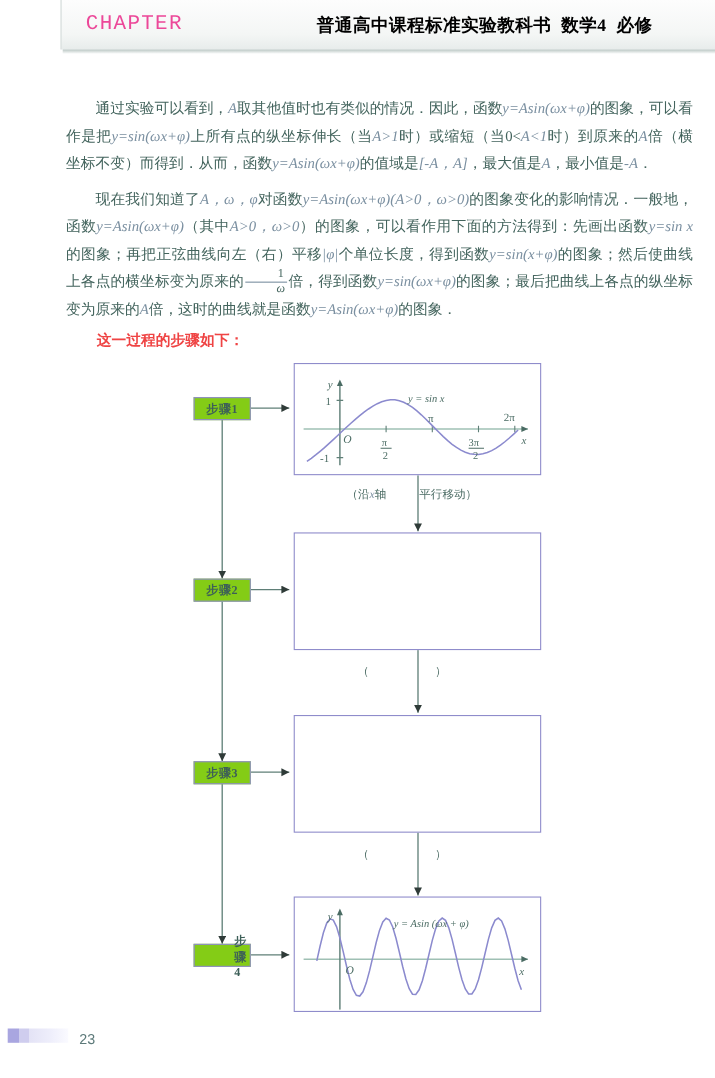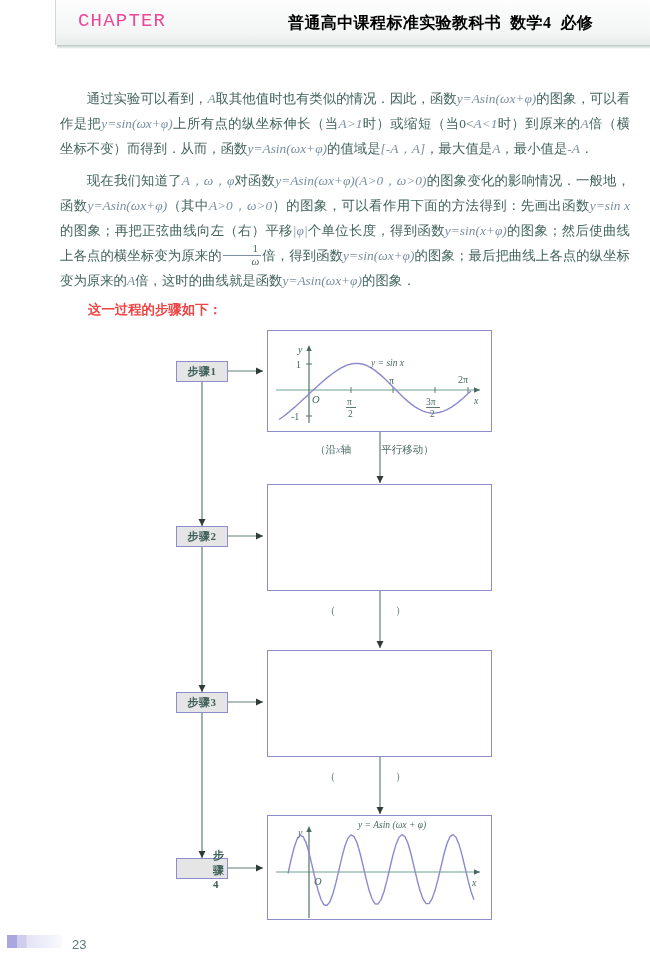--- a/index.html
+++ b/index.html
@@ -83,21 +83,21 @@
     font-weight: bold;
     color: #ef4444;
   }
 
   
   #flow { position: absolute; left: 0; top: 0; width: 650px; height: 980px; }
   .step-box {
     position: absolute;
     width: 52px; height: 21px;
     border: 1.3px solid #8f8ccb;
-    background: #e5e5e5;
+    background: #84cc16;
     box-sizing: border-box;
     font-size: 11px;
     font-weight: bold;
     color: #3d5f58;
     display: flex;
     align-items: center;
     justify-content: center;
     letter-spacing: 0.5px;
     z-index: 3;
   }
@@ -245,19 +245,19 @@
       <line x1="8" y1="56" x2="212" y2="56" stroke="#9fc0b4" stroke-width="1.3"></line>
       <path d="M212,56 L206,53.2 L206,58.8 z" fill="#4a6b63"></path>
       <line x1="41" y1="102" x2="41" y2="14" stroke="#5f7f77" stroke-width="1.3"></line>
       <path d="M41,10 L38.3,16 L43.7,16 z" fill="#4a6b63"></path>
 
       <path d="M20,57.5 L23,44.0 L26,32.0 L29,23.3 L32,19.3 L35,20.5 L38,26.6 L41,36.7 L44,49.1 L47,62.2 L50,74.2 L53,83.5 L56,88.8 L59,89.5 L62,85.6 L65,77.5 L68,66.4 L71,53.7 L74,40.8 L77,29.8 L80,22.1 L83,18.8 L86,20.4 L89,26.7 L92,37.0 L95,49.5 L98,62.4 L101,74.0 L104,82.8 L107,87.8 L110,88.1 L113,83.8 L116,75.5 L119,64.2 L122,51.5 L125,38.9 L128,28.4 L131,21.3 L134,18.6 L137,20.7 L140,27.5 L143,38.0 L146,50.6 L149,63.4 L152,74.6 L155,83.0 L158,87.6 L161,87.6 L164,83.0 L167,74.6 L170,63.4 L173,50.6 L176,38.0 L179,27.5 L182,20.7 L185,18.6 L188,21.3 L191,28.4 L194,38.9 L197,51.5 L200,64.2 L203,75.5 L206,83.8" fill="none" stroke="#8b8ace" stroke-width="1.4"></path>
       <text x="30" y="20" font-family="Liberation Serif, serif" font-style="italic" font-size="10" fill="#4a6b63">y</text>
       <text x="204" y="70" font-family="Liberation Serif, serif" font-style="italic" font-size="10" fill="#4a6b63">x</text>
       <text x="46" y="69" font-family="Liberation Serif, serif" font-style="italic" font-size="10.5" fill="#4a6b63">O</text>
     </svg>
-    <span style="position:absolute; left:90px; top:4px; font-size:9.5px; font-style:italic; color:#4a6b63; white-space:nowrap;text-align:center;">y = Asin (ωx + φ)</span>
+    <span style="position:absolute; left:90px; top:20px; font-size:9.5px; font-style:italic; color:#4a6b63; white-space:nowrap;text-align:center;">y = Asin (ωx + φ)</span>
   </div>
 
 </div>
 
 <div id="footer-swatch"></div>
 <div id="page-number">23</div>
 
 </body></html>

